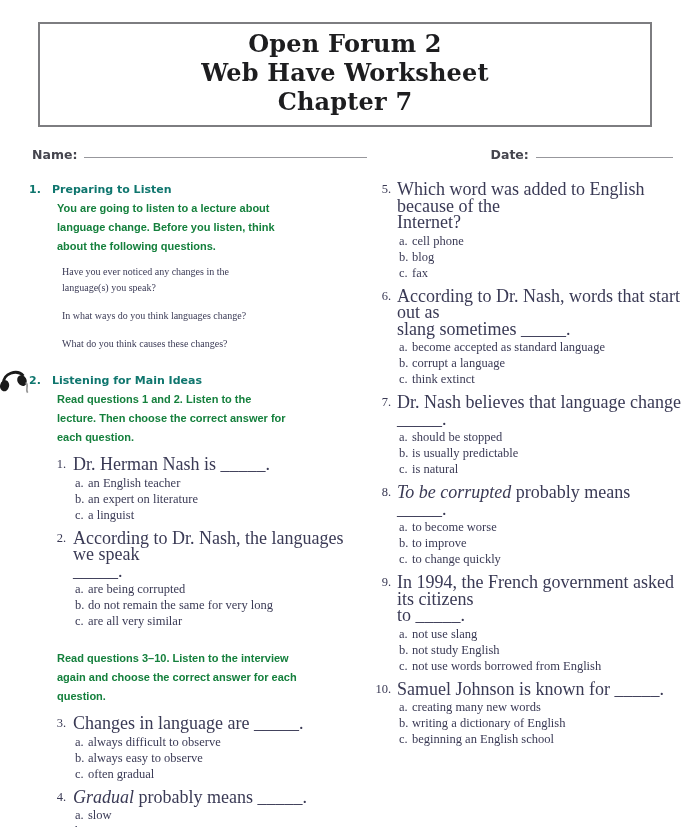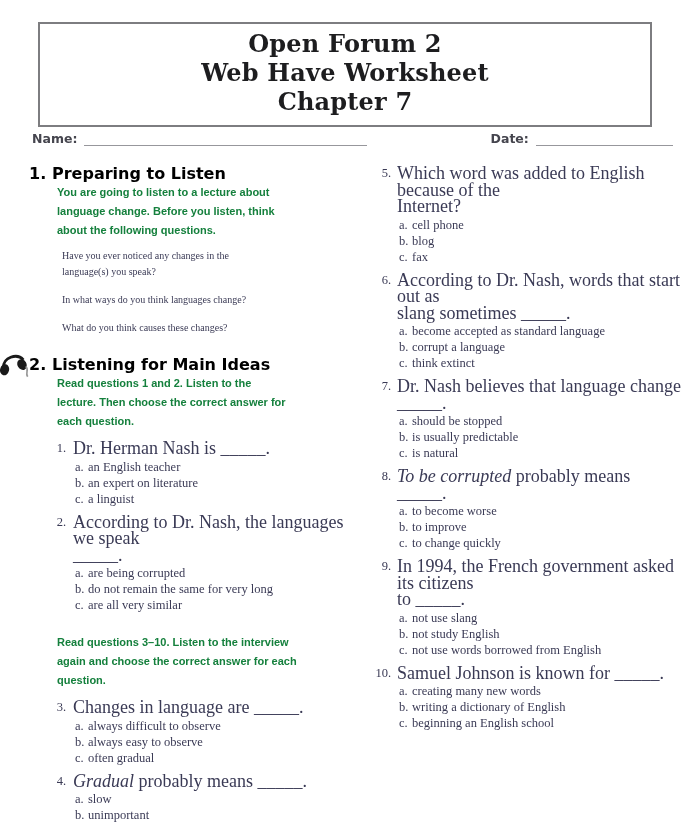--- a/index.html
+++ b/index.html
@@ -24,23 +24,23 @@
     font-family: "DejaVu Serif", serif;
     font-weight: bold;
     font-size: 24px;
     line-height: 29px;
     color: #1d1d1f;
     letter-spacing: 0.2px;
   }
 
   
   .name-row {
-    margin: 4px 9px 0 3px;
+    margin: 20px 9px 0 3px;
     display: flex;
-    align-items: flex-end;
+    align-items: center;
     font-family: "DejaVu Sans", "Liberation Sans", sans-serif;
     font-weight: bold;
     font-size: 12.5px;
     color: #45454e;
   }
   .rule { border-bottom: 1.8px solid #97979c; height: 6px; }
   .rule-name { width: 288px; margin-left: 7px; }
   .rule-date { width: 140px; margin-left: 7px; }
   .date-label { margin-left: 124px; }
 
@@ -49,23 +49,23 @@
   .col-left  { width: 316px; flex: none; }
   .col-right { width: 315px; flex: none; }
 
   
   .section { margin-top: 0; }
   .section + .section { margin-top: 20px; }
   .section-heading {
     position: relative;
     font-family: "DejaVu Sans", "Liberation Sans", sans-serif;
     font-weight: bold;
-    font-size: 16px;
+    font-size: 11px;
     line-height: 18px;
-    color: #000000;
+    color: #0f766e;
   }
   .sec-num { display: inline-block; width: 23px; }
   .audio-icon { position: absolute; left: -31px; top: -4px; width: 32px; height: 27px; }
   .instructions {
     margin-left: 28px;
     font-family: "Liberation Sans", sans-serif;
     font-weight: bold;
     font-size: 11px;
     line-height: 19px;
     color: #15803d;

